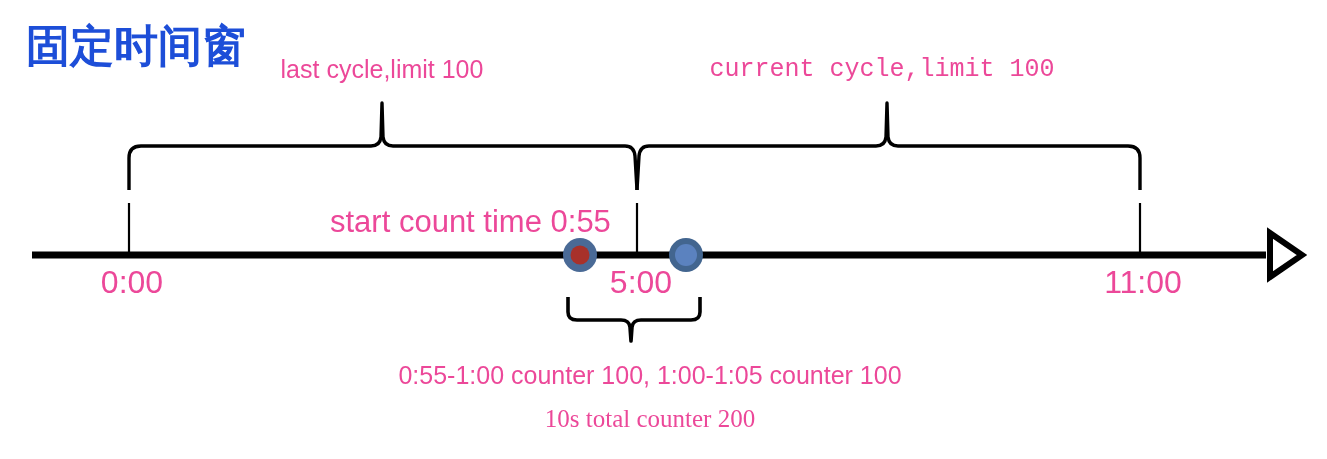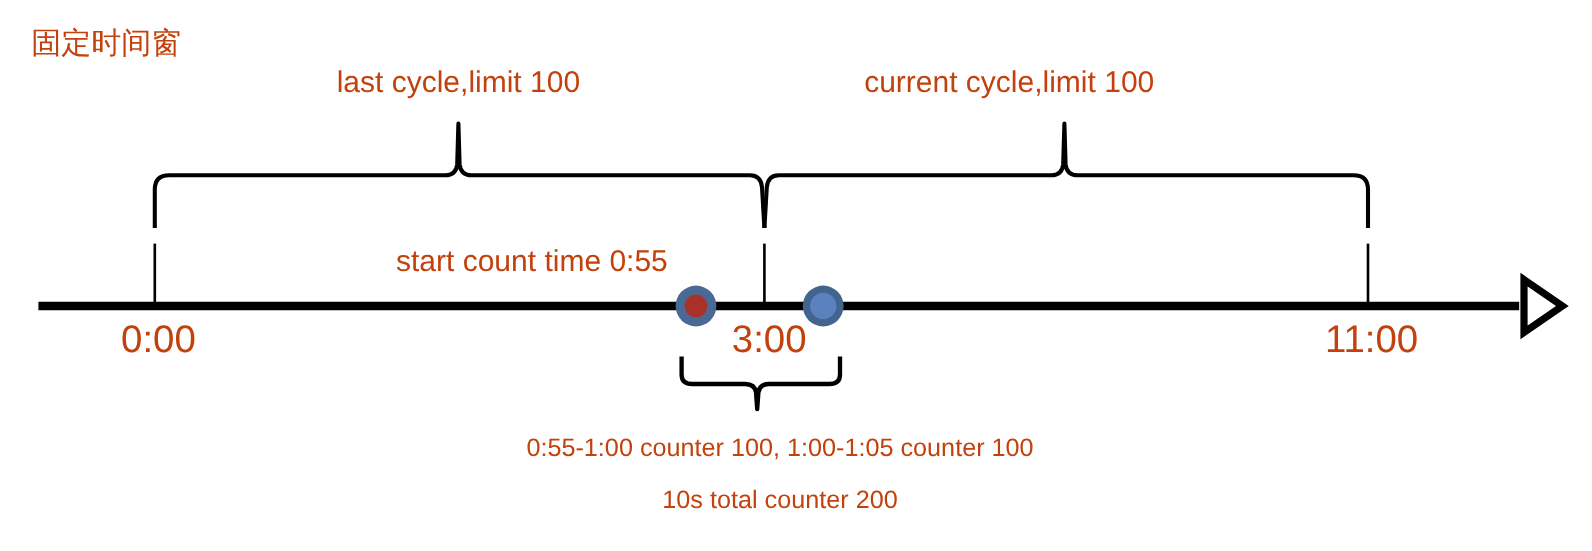--- a/index.html
+++ b/index.html
@@ -20,58 +20,58 @@
   #diagram-svg {
     position: absolute;
     left: 0;
     top: 0;
     width: 1327px;
     height: 459px;
   }
   .lbl {
     position: absolute;
     white-space: nowrap;
-    color: #c2410c;
+    color: #ec4899;
     font-family: "Liberation Sans", sans-serif;
     line-height: 1;
   }
   .title-label {
     left: 26px;
     top: 24px;
-    font-size: 25px;
-    font-weight: normal;
+    font-size: 44px;
+    font-weight: bold;
     letter-spacing: 0px;
-    color: #c2410c;
+    color: #1d4ed8;
   }
   .cycle-label {
     font-size: 25px;
     transform: translateX(-50%);
   }
   .cycle-last   { left: 382px; top: 57px; }
-  .cycle-current{ left: 841px; top: 57px; }
+  .cycle-current{ left: 882px; top: 57px; font-family: Liberation Mono, monospace; }
   .marker-label {
-    font-size: 25px;
+    font-size: 31px;
   }
   .start-count-label { left: 330px; top: 206px; }
   .current-time-label{ left: 652px; top: 206px; }
   .tick-label {
     font-size: 32px;
     transform: translateX(-50%);
     top: 266px;
   }
   .tick-0 { left: 132px; }
   .tick-1 { left: 641px; }
   .tick-2 { left: 1143px; }
   .summary-label {
-    font-size: 21px;
+    font-size: 25px;
     transform: translateX(-50%);
     left: 650px;
   }
   .summary-1 { top: 363px; }
-  .summary-2 { top: 406px; }
+  .summary-2 { top: 406px; font-family: Liberation Serif, serif; }
 </style>
 </head>
 <body>
 
 <div id="canvas">
 
   <svg id="diagram-svg" viewBox="0 0 1327 459" xmlns="http://www.w3.org/2000/svg">
 
     <path d="M 129,190
              L 129,158
@@ -129,21 +129,21 @@
 
   <div class="lbl cycle-label cycle-last">last cycle,limit 100</div>
 
   <div class="lbl cycle-label cycle-current">current cycle,limit 100</div>
 
   <div class="lbl marker-label start-count-label">start count time 0:55</div>
 
 
   <div class="lbl tick-label tick-0">0:00</div>
 
-  <div class="lbl tick-label tick-1">3:00</div>
+  <div class="lbl tick-label tick-1">5:00</div>
 
   <div class="lbl tick-label tick-2">11:00</div>
 
   <div class="lbl summary-label summary-1">0:55-1:00 counter 100, 1:00-1:05 counter 100</div>
 
   <div class="lbl summary-label summary-2">10s total counter 200</div>
 
 </div>
 
 </body></html>

